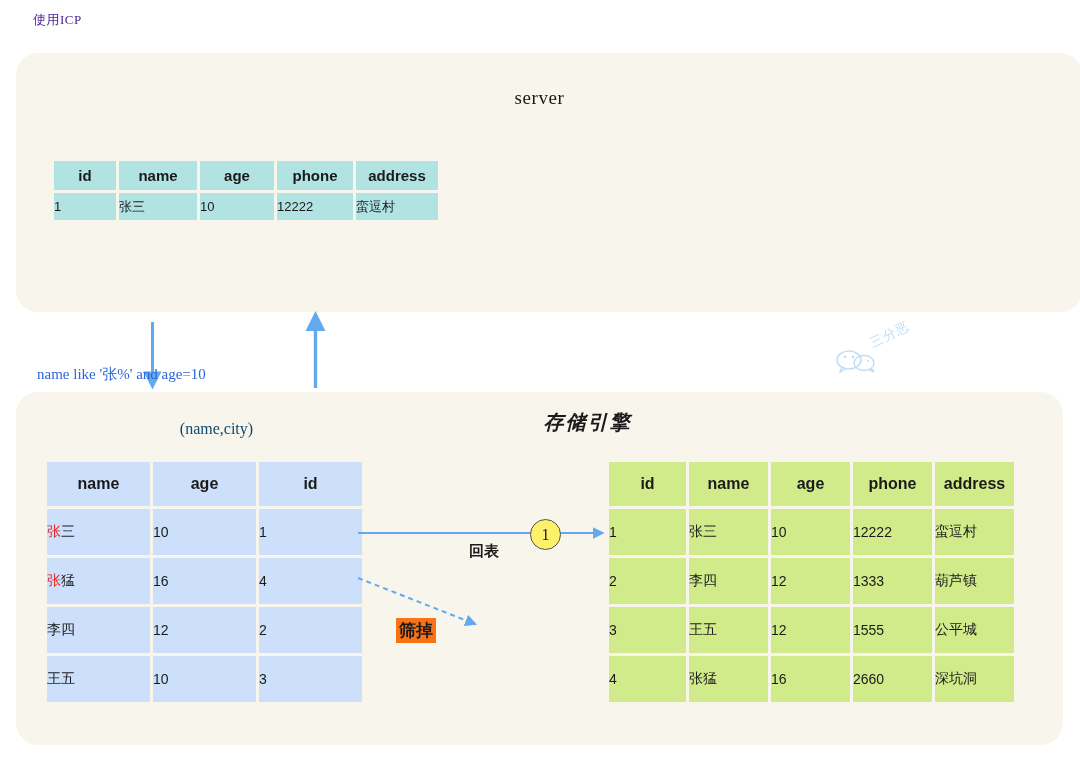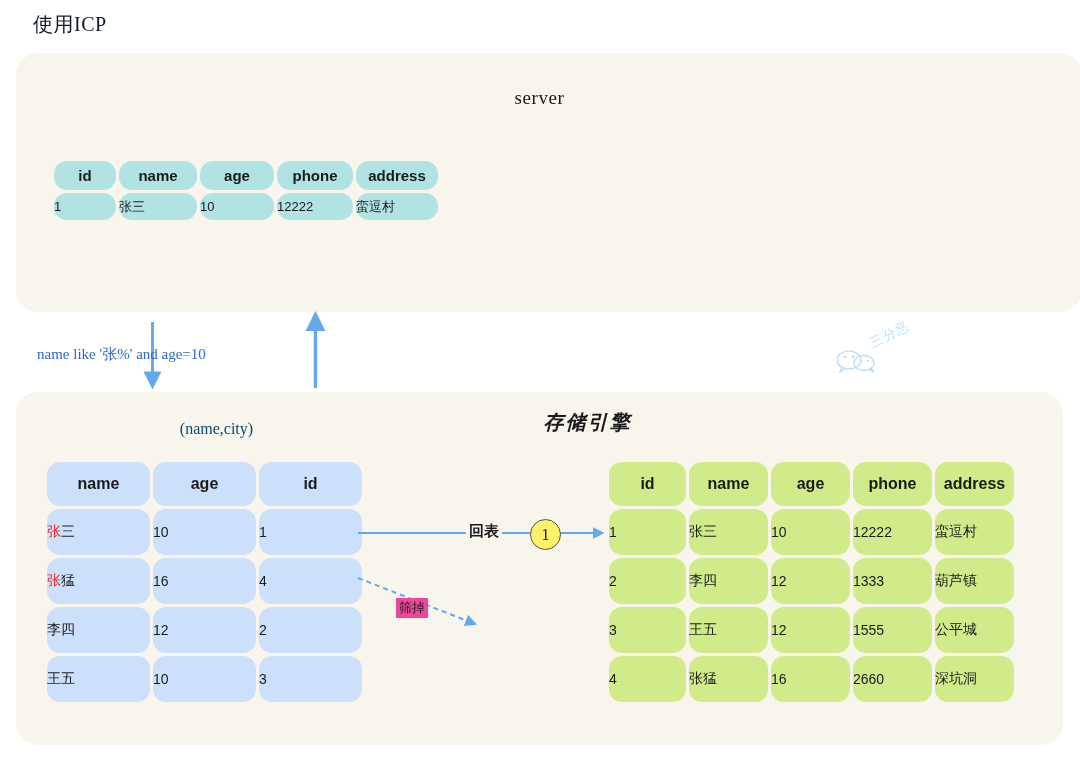--- a/index.html
+++ b/index.html
@@ -14,22 +14,22 @@
     overflow: hidden;
     font-family: "Liberation Sans", sans-serif;
   }
 
   
   .page-title {
     position: absolute;
     left: 33px;
     top: 11px;
     font-family: "Liberation Serif", serif;
-    font-size: 20px;
-    color: #0f172a;
+    font-size: 13px;
+    color: #4c1d95;
     letter-spacing: 0.5px;
     white-space: nowrap;
   }
 
   
   .panel {
     position: absolute;
     background: #f8f5ec;
     border-radius: 22px;
   }
@@ -97,21 +97,20 @@
     border-spacing: 3px;
     table-layout: fixed;
   }
   table.grid td, table.grid th {
     padding: 0;
     vertical-align: middle;
     font-family: "Liberation Sans", sans-serif;
     font-size: 13px;
     color: #1a1a1a;
     font-weight: normal;
-    border-radius: 13px;
   }
   table.grid th {
     font-weight: bold;
     font-size: 15px;
   }
 
   
   #server-table {
     left: 35px;
     top: 105px;
@@ -162,43 +161,44 @@
     left: 0;
     top: 0;
     width: 1080px;
     height: 769px;
     pointer-events: none;
   }
   .flow-label {
     position: absolute;
     font-family: "Liberation Serif", serif;
     white-space: nowrap;
+    margin-top: 20px;
   }
   #query-label {
     left: 37px;
     top: 345px;
     font-size: 15px;
     color: #2c66d8;
   }
   #back-table-label {
     left: 466px;
     top: 521px;
     font-size: 15px;
     font-weight: bold;
     color: #1a1a1a;
     background: #f8f5ec;
     padding: 1px 3px;
   }
   #filter-label {
     left: 396px;
     top: 598px;
-    font-size: 13px;
-    font-weight: normal;
+    font-size: 17px;
+    font-weight: bold;
     color: #1a1a1a;
-    background: #ec4899;
+    background: #f97316;
     padding: 1px 3px;
   }
 
   .step-badge {
     position: absolute;
     left: 530px;
     top: 519px;
     width: 29px;
     height: 29px;
     border-radius: 50%;

